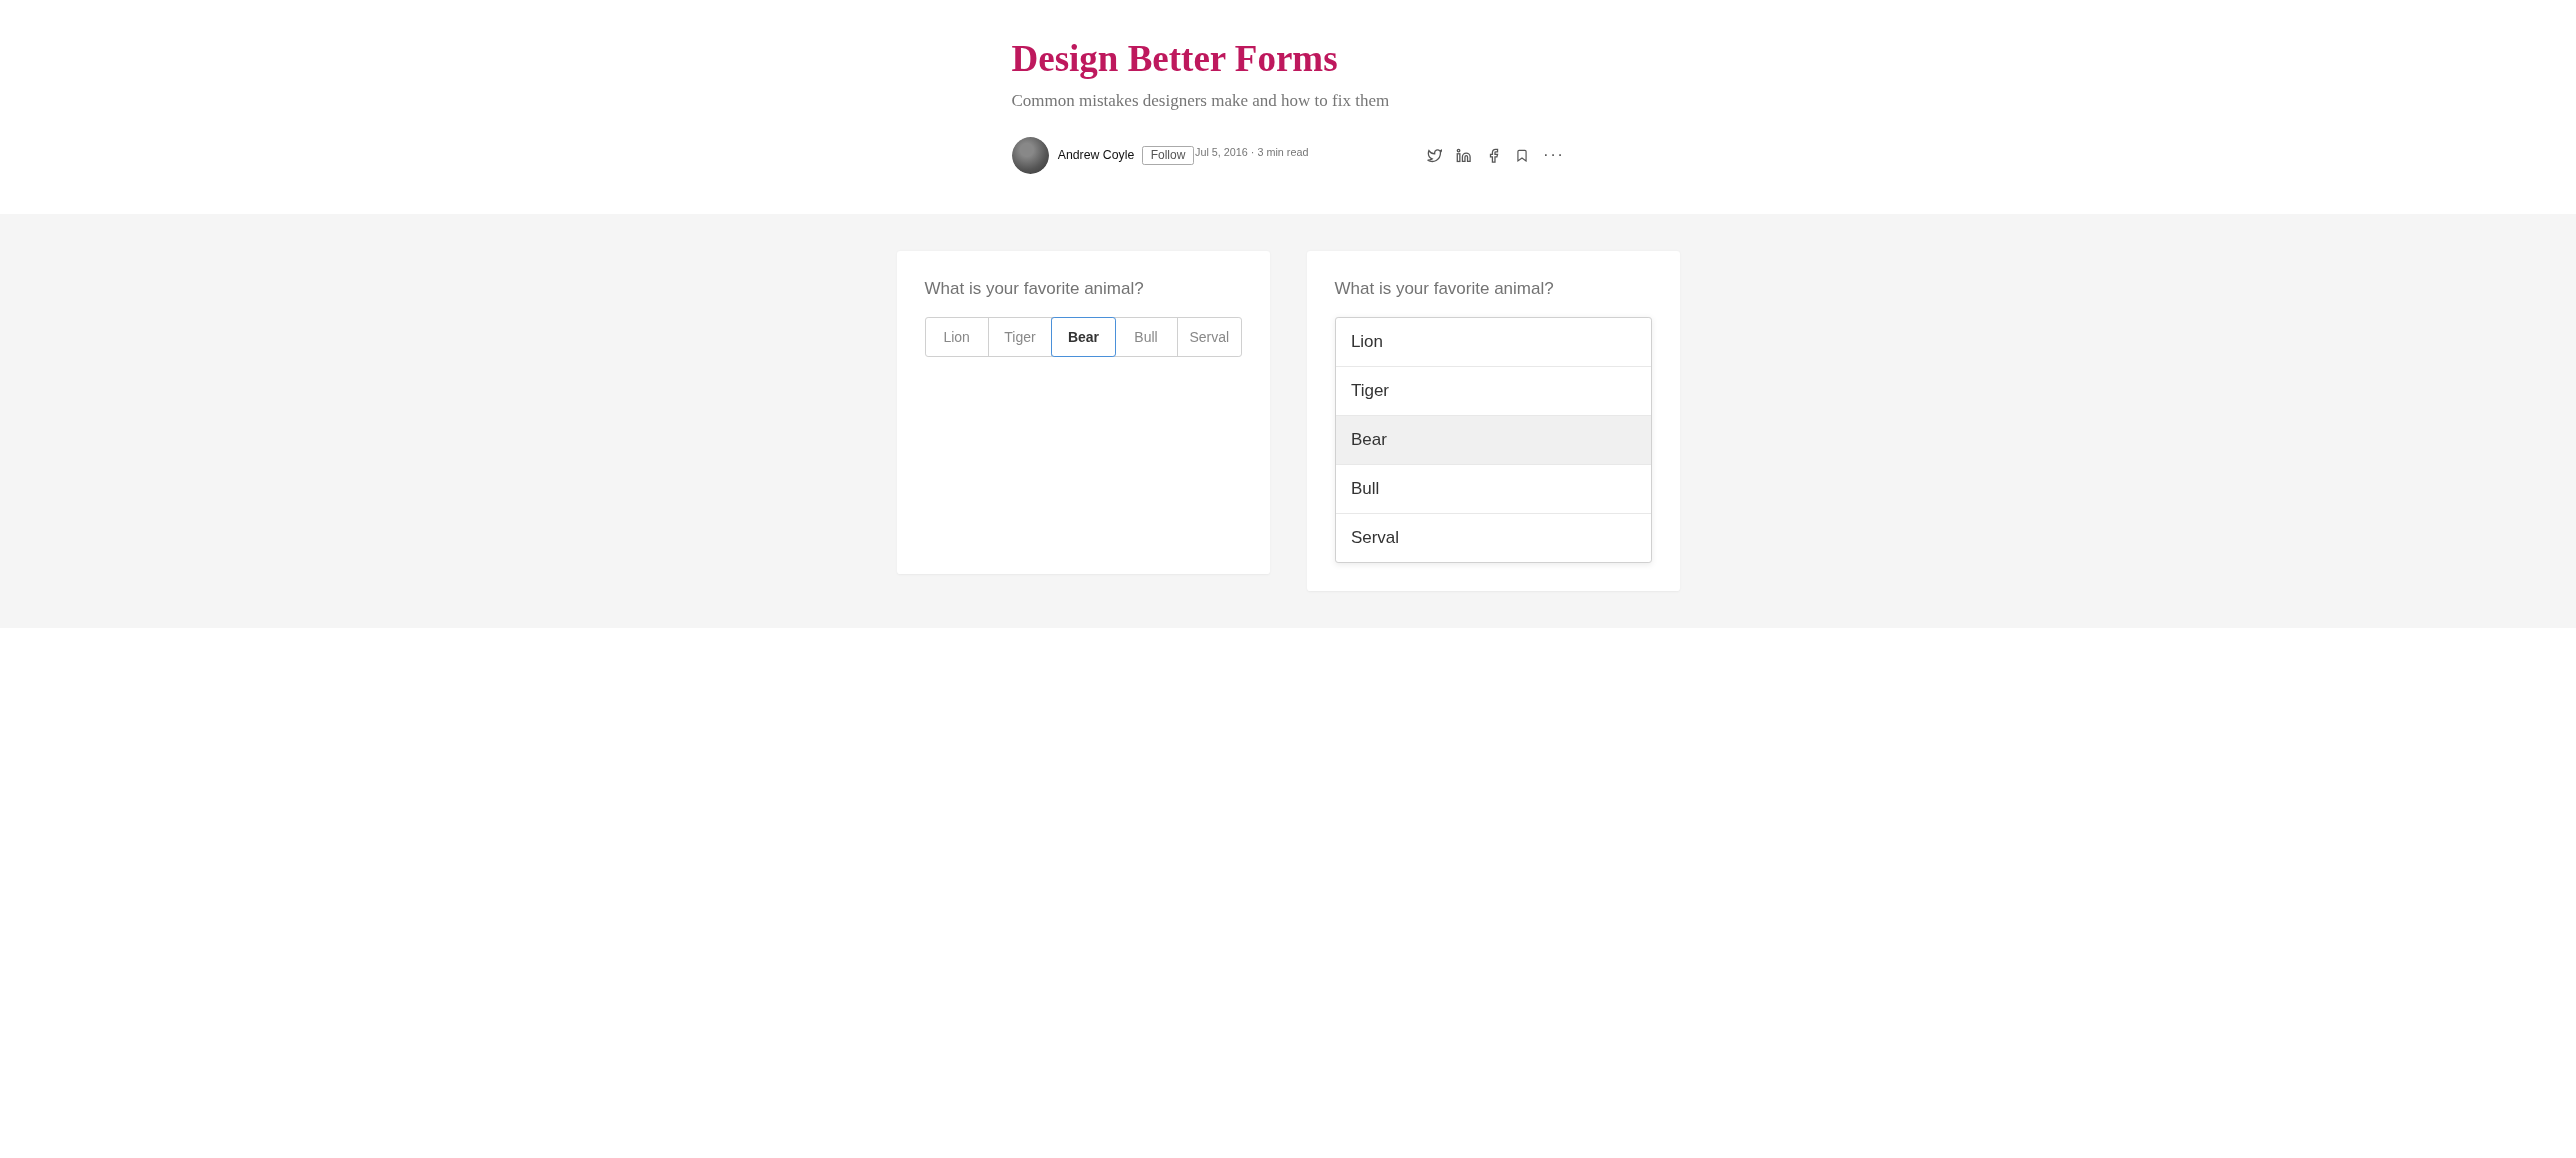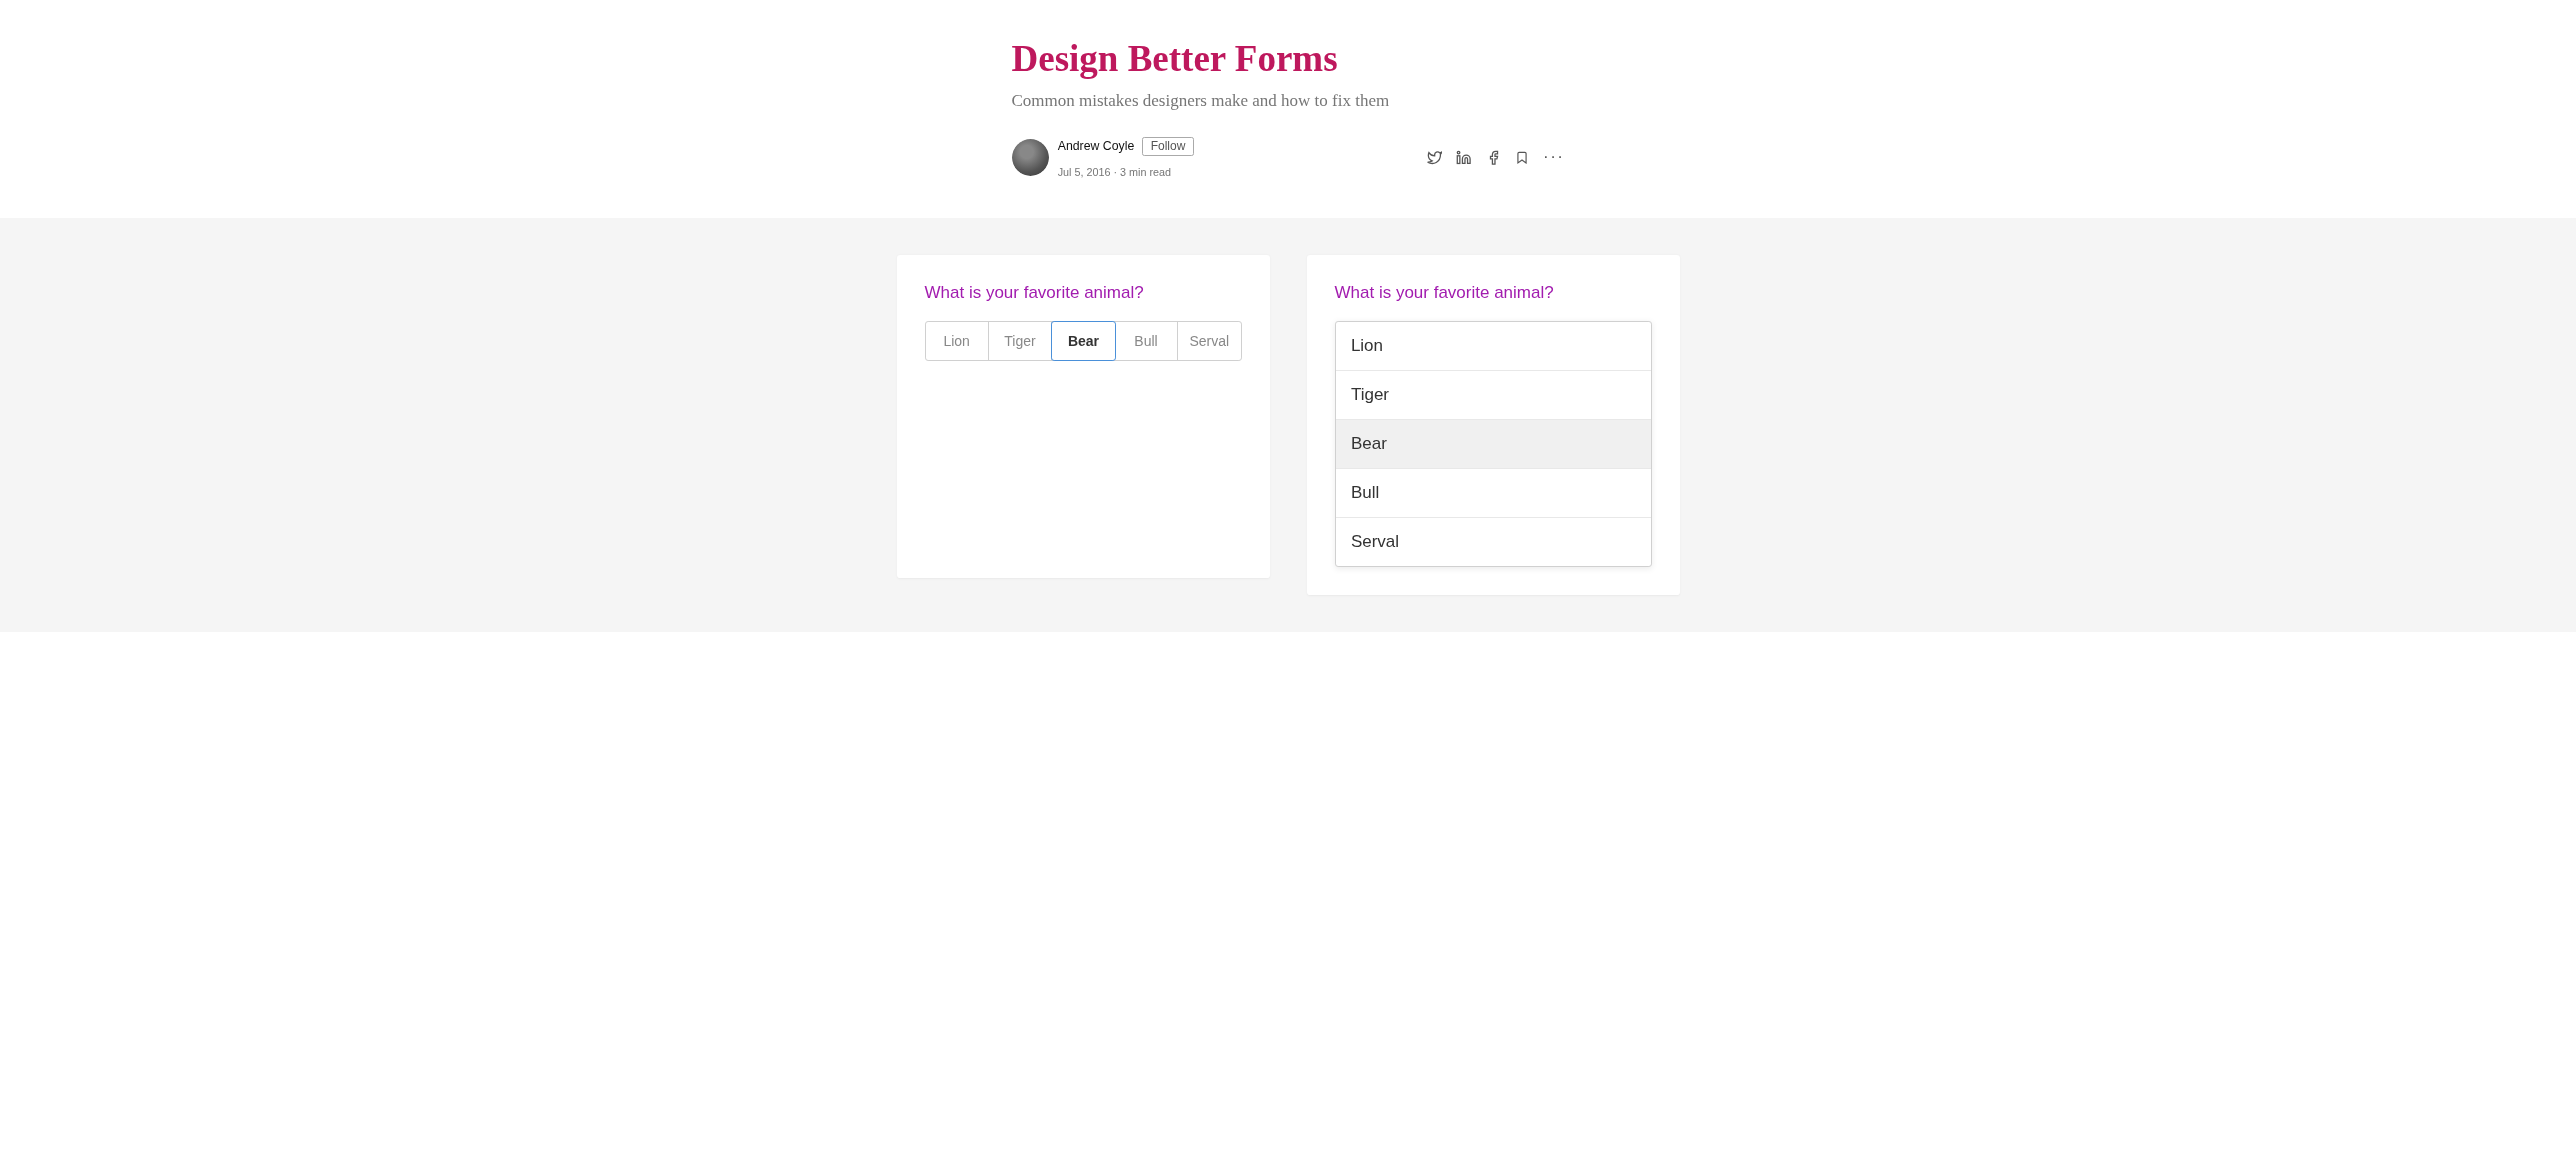--- a/index.html
+++ b/index.html
@@ -71,22 +71,22 @@
 
     .avatar-inner {
       width: 100%;
       height: 100%;
       background: radial-gradient(circle at 40% 35%, #888 20%, #555 60%, #333 100%);
       border-radius: 50%;
     }
 
     .author-info {
       display: flex;
-      flex-direction: column;
-      gap: 10px;
+      flex-direction: row;
+      gap: 1px;
     }
 
     .author-name-row {
       display: flex;
       align-items: center;
       gap: 7.7px;
     }
 
     .author-name {
       font-size: 12.3px;
@@ -149,21 +149,21 @@
       border-radius: 3.1px;
       padding: 28px;
       flex: 1;
       max-width: 400px;
       box-shadow: 0 0.8px 2.3px rgba(0,0,0,0.05);
       min-height: 323px;
     }
 
     .card-question {
       font-size: 17px;
-      color: #a21caf;
+      color: #737373;
       margin-bottom: 18.4px;
       font-family: sans-serif;
       font-weight: 400;
     }
 
     
     .segment-group {
       display: flex;
       border: 0.8px solid #d0d0d0;
       border-radius: 3.1px;

